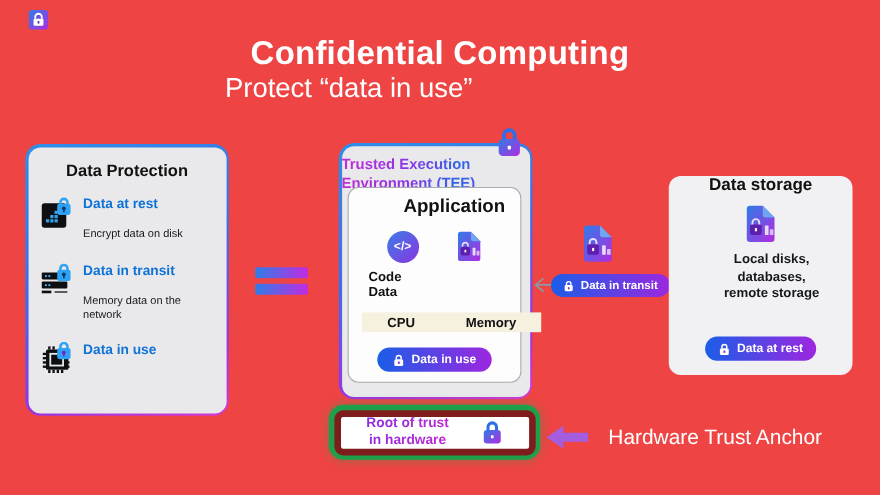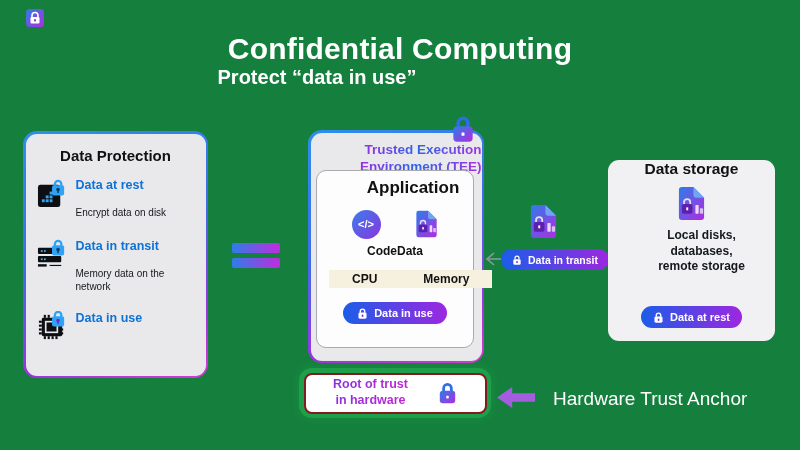--- a/index.html
+++ b/index.html
@@ -1,23 +1,23 @@
 <!DOCTYPE html>
 <html><head>
 <meta charset="utf-8">
 <style>
   * { margin:0; padding:0; box-sizing:border-box; }
   html,body { width:800px; height:450px; }
   body { font-family:"Liberation Sans", sans-serif; background:#0b1f2c; overflow:hidden; }
-  .canvas { position:absolute; width:800px; height:450px; background:#15803d; }
+  .canvas { position:absolute; width:800px; height:450px; background:#ef4444; }
 
   .title { position:absolute; top:32px; left:0; width:800px; text-align:center;
            color:#fff; font-size:30px; font-weight:bold; letter-spacing:.2px; }
   .subtitle { position:absolute; top:66px; left:0; width:634px; text-align:center;
-              color:#fff; font-size:20px; font-weight:bold; }
+              color:#fff; font-size:25px; font-weight:normal; }
 
   .corner-icon { position:absolute; left:26px; top:9px; }
 
   
   .gwrap { position:absolute; border-radius:14px;
            background:linear-gradient(160deg,#2e8fe8 0%,#3f6ce8 45%,#9a35dd 78%,#d63ad1 100%); }
   .gwrap .inner { position:absolute; inset:2.5px; border-radius:11px; background:#e9e9ec; }
 
   
   #dp { left:23px; top:131px; width:185px; height:247px; }
@@ -27,31 +27,31 @@
   .dp-head { font-size:12.5px; font-weight:bold; color:#0e72d6; }
   .dp-desc { font-size:10px; color:#15181c; line-height:1.25; margin-top:15px; }
 
   
   .equals { position:absolute; left:232px; top:243px; }
   .equals .bar { width:48px; height:10px; border-radius:2px; margin-bottom:5px;
                  background:linear-gradient(90deg,#2f7de8,#c12be0); }
 
   
   #tee { left:308px; top:130px; width:176px; height:233px; }
-  .tee-title { margin-top:8px; text-align:right; font-size:13.5px; font-weight:bold; line-height:1.3;
+  .tee-title { margin-top:8px; text-align:left; font-size:13.5px; font-weight:bold; line-height:1.3;
                background:linear-gradient(100deg,#c52bd0 0%,#8a35e6 35%,#2b66e8 62%,#b02ce0 100%);
                -webkit-background-clip:text; background-clip:text;
                -webkit-text-fill-color:transparent; color:transparent; }
   .tee-lock { position:absolute; left:451px; top:114px; }
 
   .app-box { position:absolute; left:316px; top:170px; width:158px; height:178px;
              background:#fdfdfe; border:1.5px solid #a9a9b0; border-radius:10px; }
   .app-title { text-align:center; font-size:17px; font-weight:bold; color:#111; margin-top:7px;padding-left:36px; }
   .icon-row { display:flex; justify-content:space-around; align-items:center; margin:11px 18px 0 18px; }
-  .label-row { display:flex; justify-content:center; margin:5px 18px 0 18px; }
+  .label-row { display:flex; justify-content:flex-start; margin:5px 18px 0 18px;flex-direction:column; }
   .app-label { font-size:12px; font-weight:bold; color:#111; }
   .chip-row { display:flex; justify-content:space-around; margin:12px 12px 0 12px; }
   .chip { background:#f6f0df; font-size:12px; font-weight:bold; color:#111; padding:2px 23px; }
   .code-circle { width:29px; height:29px; border-radius:50%;
                  background:linear-gradient(135deg,#3b7de8,#8a35e0);
                  display:flex; align-items:center; justify-content:center; }
   .code-circle span { color:#fff; font-weight:bold; font-size:11px; }
 
   
   .pill { display:flex; align-items:center; justify-content:center; gap:6px;
@@ -72,21 +72,21 @@
              background:#f1f1f3; border-radius:11px; }
   .storage-title { text-align:center; font-size:15.5px; font-weight:bold; color:#111; }
   .storage-icon { display:block; margin:7px auto 0 auto; }
   .storage-desc { text-align:center; font-size:12px; font-weight:bold; color:#15181c;
                   line-height:1.3; margin-top:6px;padding-left:20px; }
 
   
   .root-box { position:absolute; left:299px; top:368px; width:192px; height:50px;
               background:#1ea04a; border-radius:13px; padding:4.5px;
               box-shadow:0 0 10px rgba(30,160,74,.45); }
-  .root-inner { width:100%; height:100%; background:#fff; border:2px solid #7f1d1d; border-radius:8px;
+  .root-inner { width:100%; height:100%; background:#fff; border:6px solid #7f1d1d; border-radius:8px;
                 display:flex; align-items:center; justify-content:center; gap:30px; }
   .root-label { font-size:12.5px; font-weight:bold; text-align:center; line-height:1.25;
                 background:linear-gradient(100deg,#8a2ee0,#c026d3);
                 -webkit-background-clip:text; background-clip:text;
                 -webkit-text-fill-color:transparent; color:transparent; }
 
   .hw-arrow { position:absolute; left:497px; top:387px; width:38px; height:21px; background:#a55de0;
               clip-path:polygon(0 50%,40% 0,40% 30%,100% 30%,100% 70%,40% 70%,40% 100%); }
   .hw-label { position:absolute; left:553px; top:388px; color:#fff; font-size:19px; font-weight:normal; }
 

